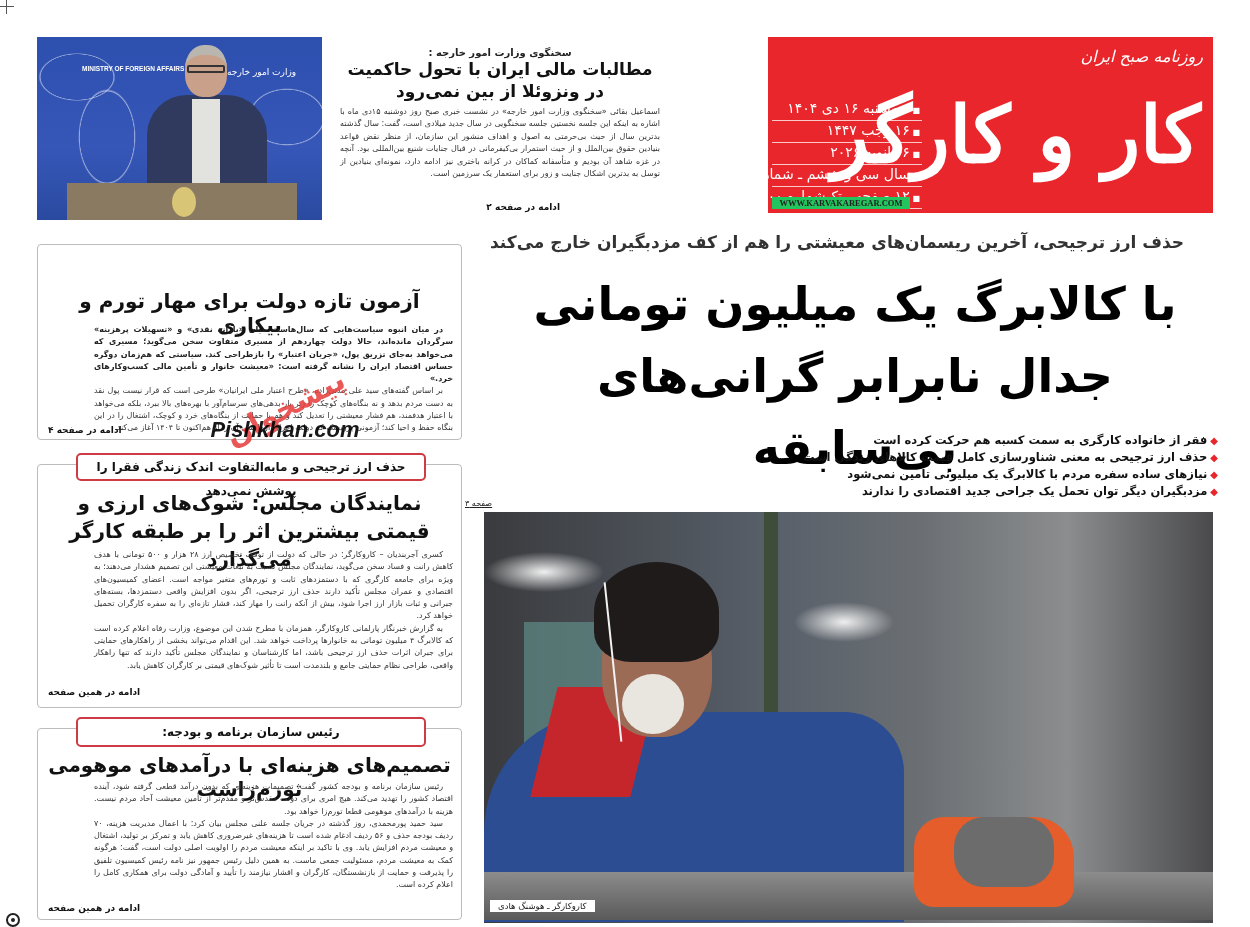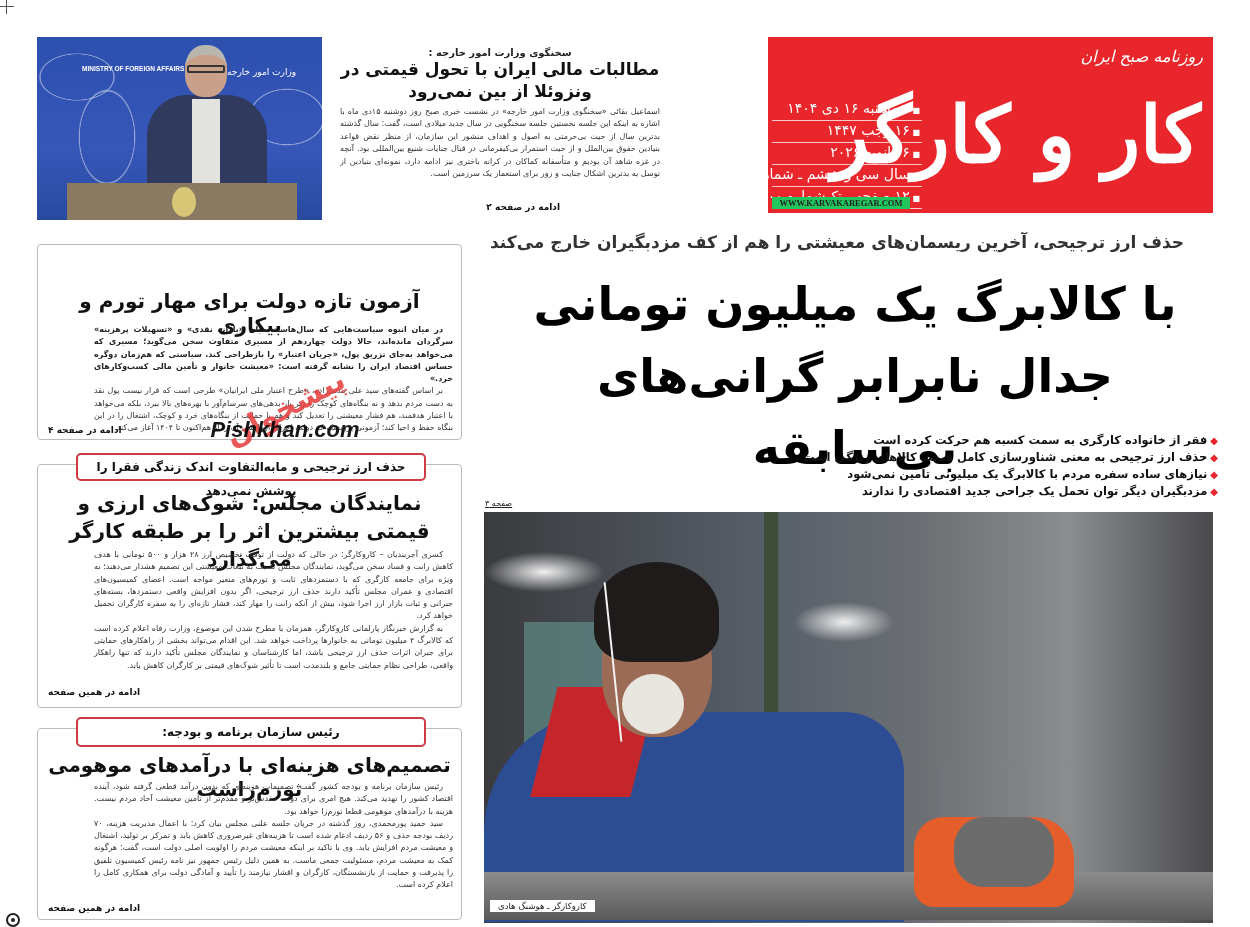--- a/index.html
+++ b/index.html
@@ -41,21 +41,21 @@
   .photo-spokesman .shirt { position: absolute; left: 155px; top: 62px; width: 28px; height: 90px; background: #e2e2de; }
   .photo-spokesman .podium { position: absolute; left: 30px; top: 146px; width: 230px; height: 37px; background: #8a7a62; }
   .photo-spokesman .emblem { position: absolute; left: 135px; top: 150px; width: 24px; height: 30px; border-radius: 50%; background: #d8c575; }
 
   
   .lead-kicker { position: absolute; left: 490px; top: 232px; width: 728px; direction: rtl; text-align: left; font-size: 17px; font-weight: bold; color: #333; }
   .lead-headline { position: absolute; left: 492px; top: 268px; width: 726px; direction: rtl; text-align: center; font-size: 46px; font-weight: 900; line-height: 72px; color: #000; letter-spacing: -1px; }
   .bullets { position: absolute; left: 740px; top: 432px; width: 478px; direction: rtl; }
   .bullets li { list-style: none; font-size: 11.5px; font-weight: bold; line-height: 17px; white-space: nowrap; }
   .bullets li .d { color: #e8262b; font-size: 10px; margin-left: 3px; }
-  .page-ref { position: absolute; left: 485px; top: 499px; font-size: 8px; direction: rtl; color: #222; text-decoration: underline; }
+  .page-ref { position: absolute; left: 465px; top: 499px; font-size: 8px; direction: rtl; color: #222; text-decoration: underline; }
 
   .photo-worker { position: absolute; left: 484px; top: 512px; width: 729px; height: 411px; overflow: hidden;
      background: radial-gradient(ellipse 60px 20px at 60px 60px, #f0f0f0 0%, transparent 100%),
                  radial-gradient(ellipse 50px 20px at 360px 110px, #efefef 0%, transparent 100%),
                  linear-gradient(90deg, #3a3b3e 0%, #58606a 40%, #6b6f73 60%, #8b8d8e 80%, #4a4a4c 100%); }
   .photo-worker .bgcol { position: absolute; left: 280px; top: 0; width: 14px; height: 300px; background: #3d4d3a; }
   .photo-worker .panel { position: absolute; left: 40px; top: 110px; width: 90px; height: 190px; background: #5f8c87; opacity: 0.7; }
   .photo-worker .hair { position: absolute; left: 110px; top: 50px; width: 125px; height: 100px; background: #1e1b1a; border-radius: 50% 50% 30% 30%; }
   .photo-worker .face { position: absolute; left: 118px; top: 95px; width: 110px; height: 130px; background: #9c6b56; border-radius: 40% 40% 45% 45%; }
   .photo-worker .mask { position: absolute; left: 138px; top: 162px; width: 62px; height: 60px; background: #e9e5df; border-radius: 50%; }
@@ -109,21 +109,21 @@
   <div class="person-body"></div>
   <div class="shirt"></div>
   <div class="person-head"></div>
   <div class="glasses"></div>
   <div class="podium"></div>
   <div class="emblem"></div>
 </div>
 
 <div class="top-story">
   <div class="kicker">سخنگوی وزارت امور خارجه :</div>
-  <div class="headline">مطالبات مالی ایران با تحول قیمتی در ونزوئلا از بین نمی‌رود</div>
+  <div class="headline">مطالبات مالی ایران با تحول حاکمیت در ونزوئلا از بین نمی‌رود</div>
   <div class="body">اسماعیل بقائی «سخنگوی وزارت امور خارجه» در نشست خبری صبح روز دوشنبه ۱۵دی ماه با اشاره به اینکه این جلسه نخستین جلسه سخنگویی در سال جدید میلادی است، گفت: سال گذشته بدترین سال از حیث بی‌حرمتی به اصول و اهداف منشور این سازمان، از منظر نقض قواعد بنیادین حقوق بین‌الملل و از حیث استمرار بی‌کیفرمانی در قبال جنایات شنیع بین‌المللی بود. آنچه در غزه شاهد آن بودیم و متأسفانه کماکان در کرانه باختری نیز ادامه دارد، نمونه‌ای بنیادین از توسل به بدترین اشکال جنایت و زور برای استعمار یک سرزمین است.</div>
   <div class="more">ادامه در صفحه ۲</div>
 </div>
 
 <div class="masthead">
   <div class="tagline">روزنامه صبح ایران</div>
   <div class="logo">کار و کارگر</div>
   <ul class="info">
     <li>سه‌شنبه ۱۶ دی ۱۴۰۴</li>
     <li>۱۶ رجب ۱۴۴۷</li>

